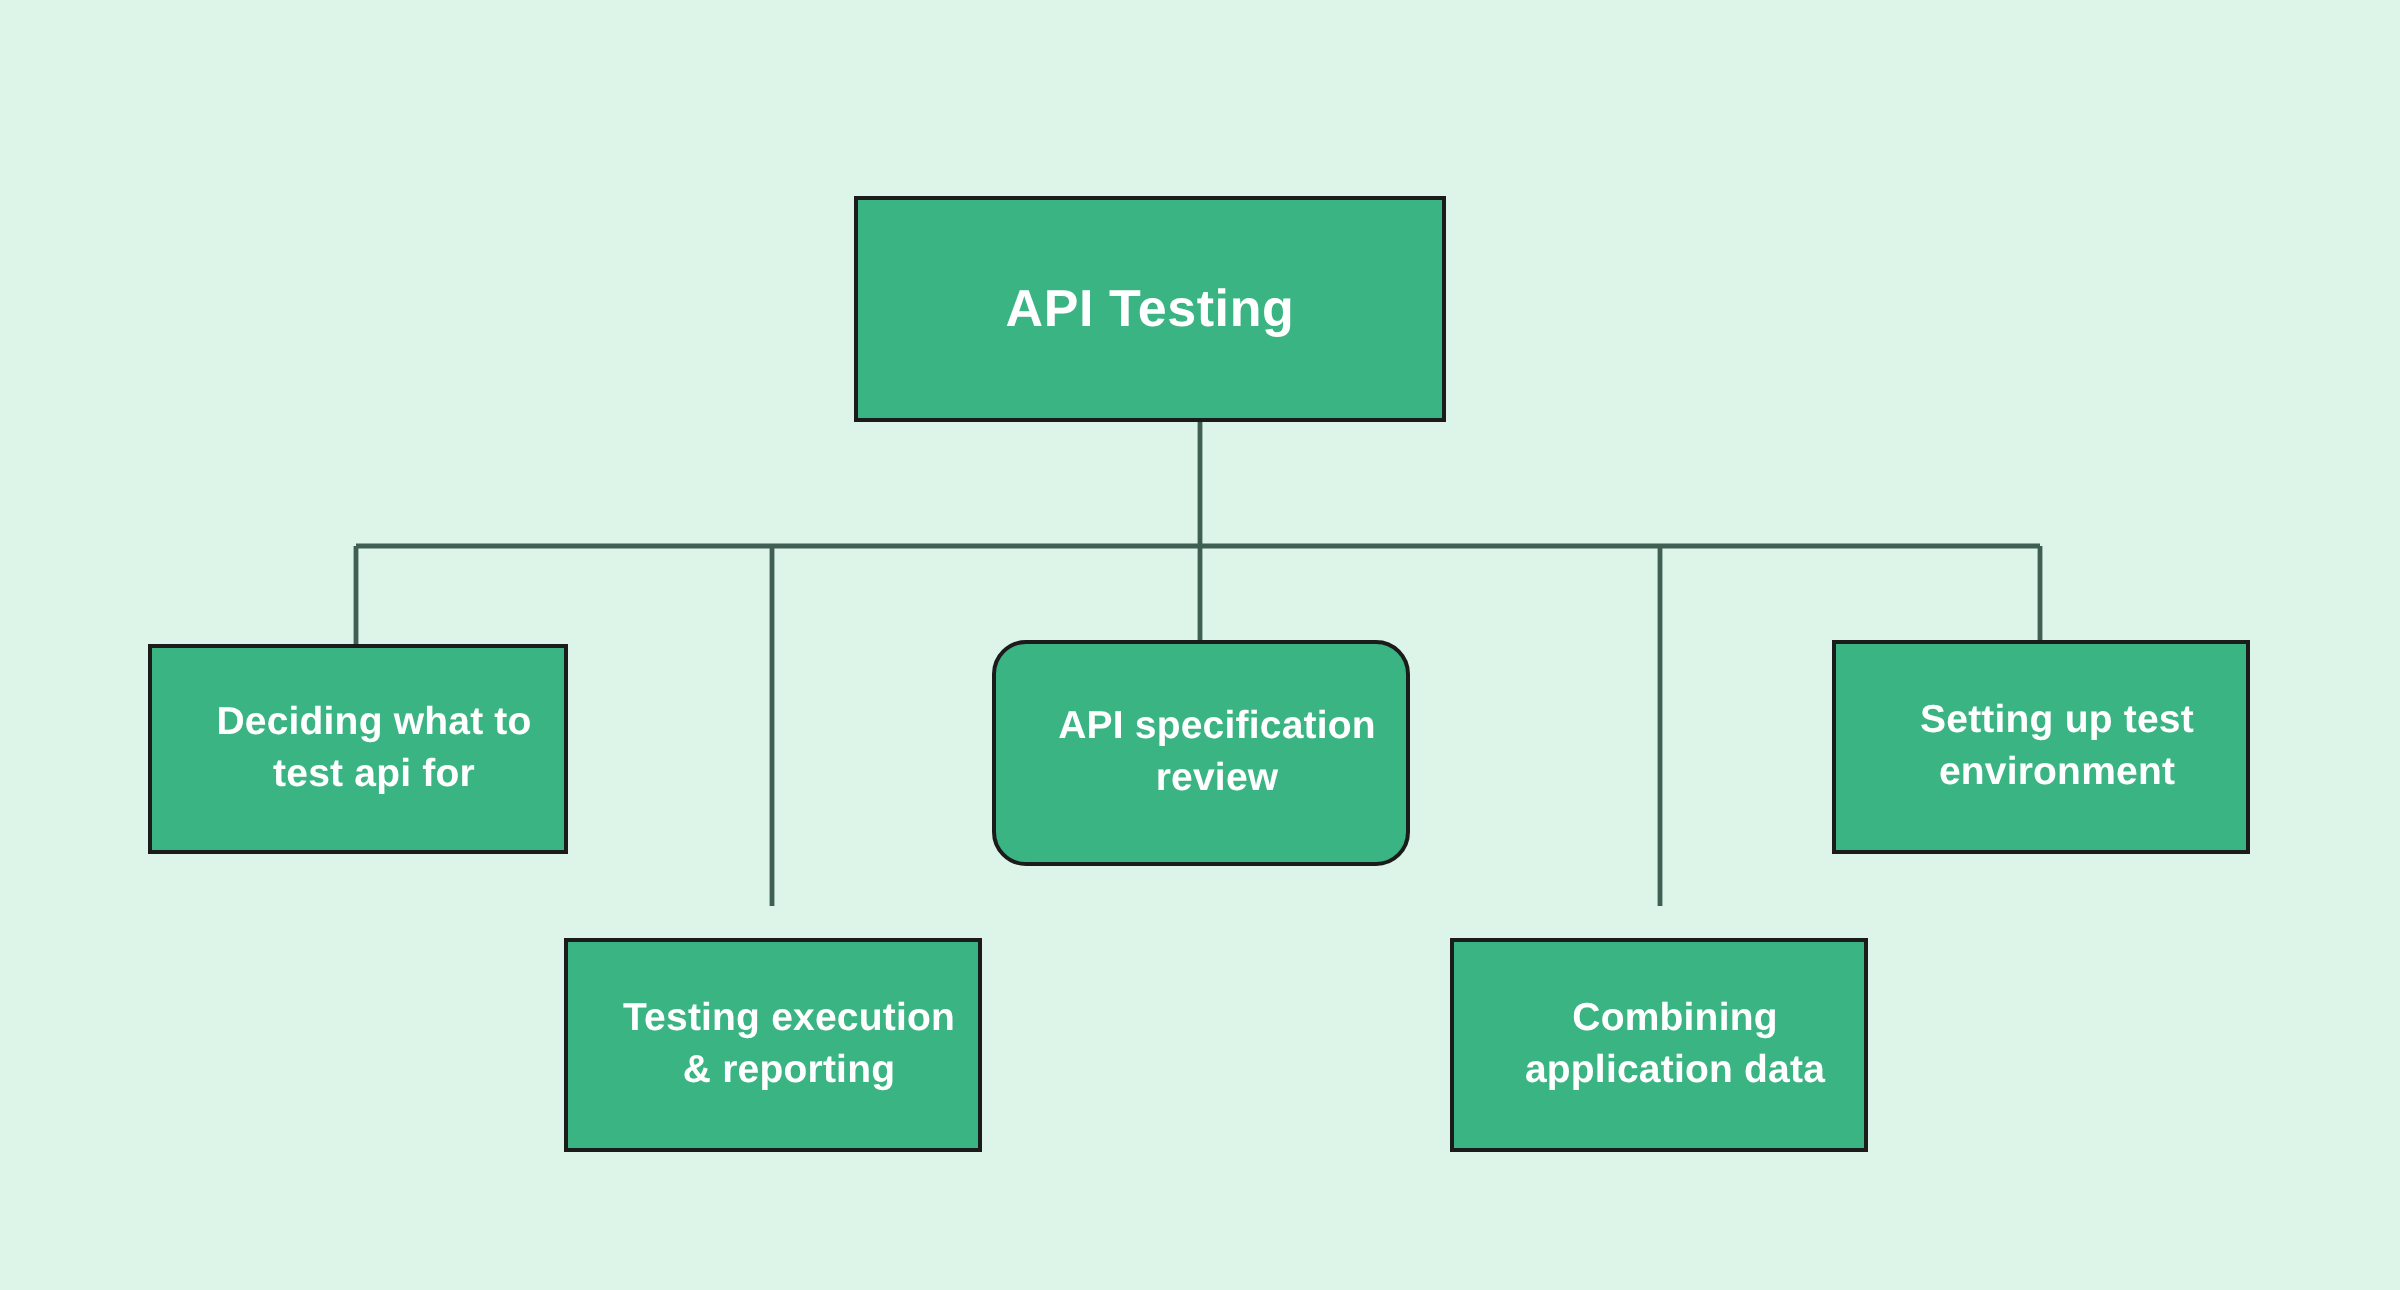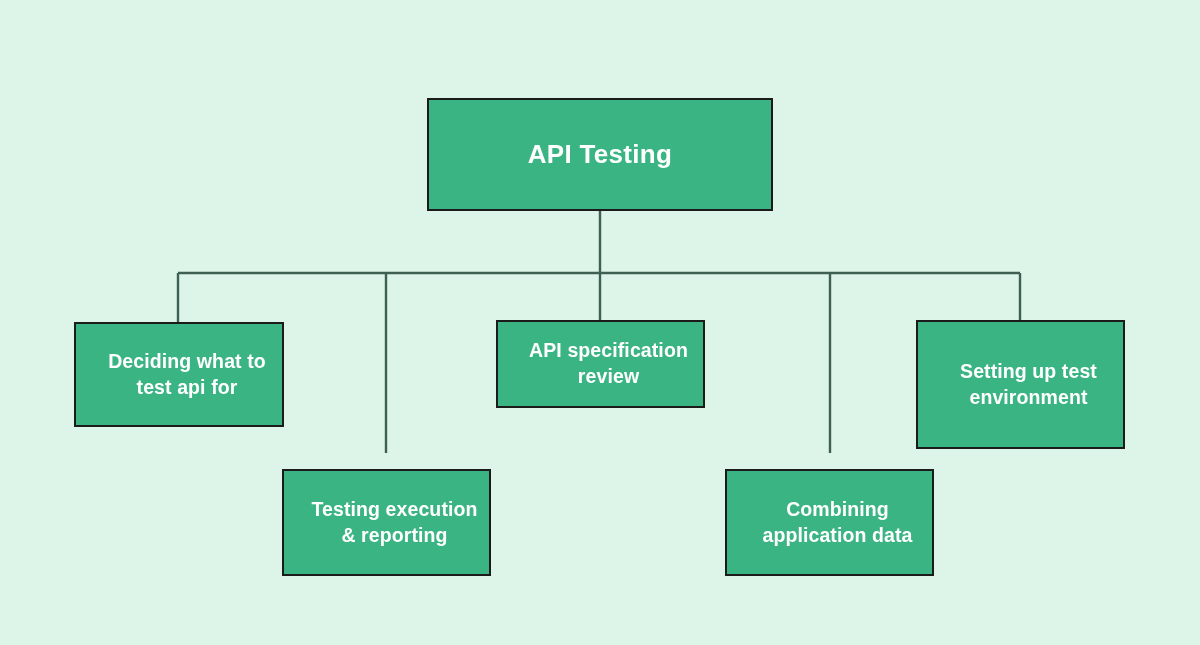--- a/index.html
+++ b/index.html
@@ -41,43 +41,43 @@
     display: block;
     font-weight: bold;
     line-height: 1.32;
     letter-spacing: 0.1px;
     padding: 0 10px;
     color: #ffffff;
   }
   .node-root {
     left: 427px;
     top: 98px;
-    width: 346px;
+    width: 296px;
     height: 113px;
   }
   .node-root .node-label {
     font-size: 26px;
     letter-spacing: 0.3px;
   }
   .node-child {
     width: 210px;
     height: 105px;
     padding-left: 16px;
   }
   .node-child .node-label {
     font-size: 19.5px;
   }
   .node-c0 { left: 74px;  top: 322px; }
   .node-c1 { left: 282px; top: 453px; }
   .node-c2 { left: 496px; top: 320px; }
   .node-c3 { left: 725px; top: 453px; }
   .node-c4 { left: 916px; top: 320px; }
   .node-c1, .node-c3 { width: 209px; height: 107px; margin-top: 16px; }
-  .node-c2 { width: 209px; height: 88px; }
-  .node-c4 { width: 209px; height: 129px; }
+  .node-c2 { width: 209px; height: 113px; border-radius: 17px; }
+  .node-c4 { width: 209px; height: 107px; }
 </style>
 </head>
 <body>
 
 <div id="diagram-canvas">
 
   <svg id="connector-layer" viewBox="0 0 1200 645" width="1200" height="645" aria-hidden="true">
     <g stroke="#3f5f52" stroke-width="2.4" fill="none" stroke-linecap="butt">
       <line x1="600" y1="211" x2="600" y2="273"></line>
       <line x1="178" y1="273" x2="1020" y2="273"></line>

